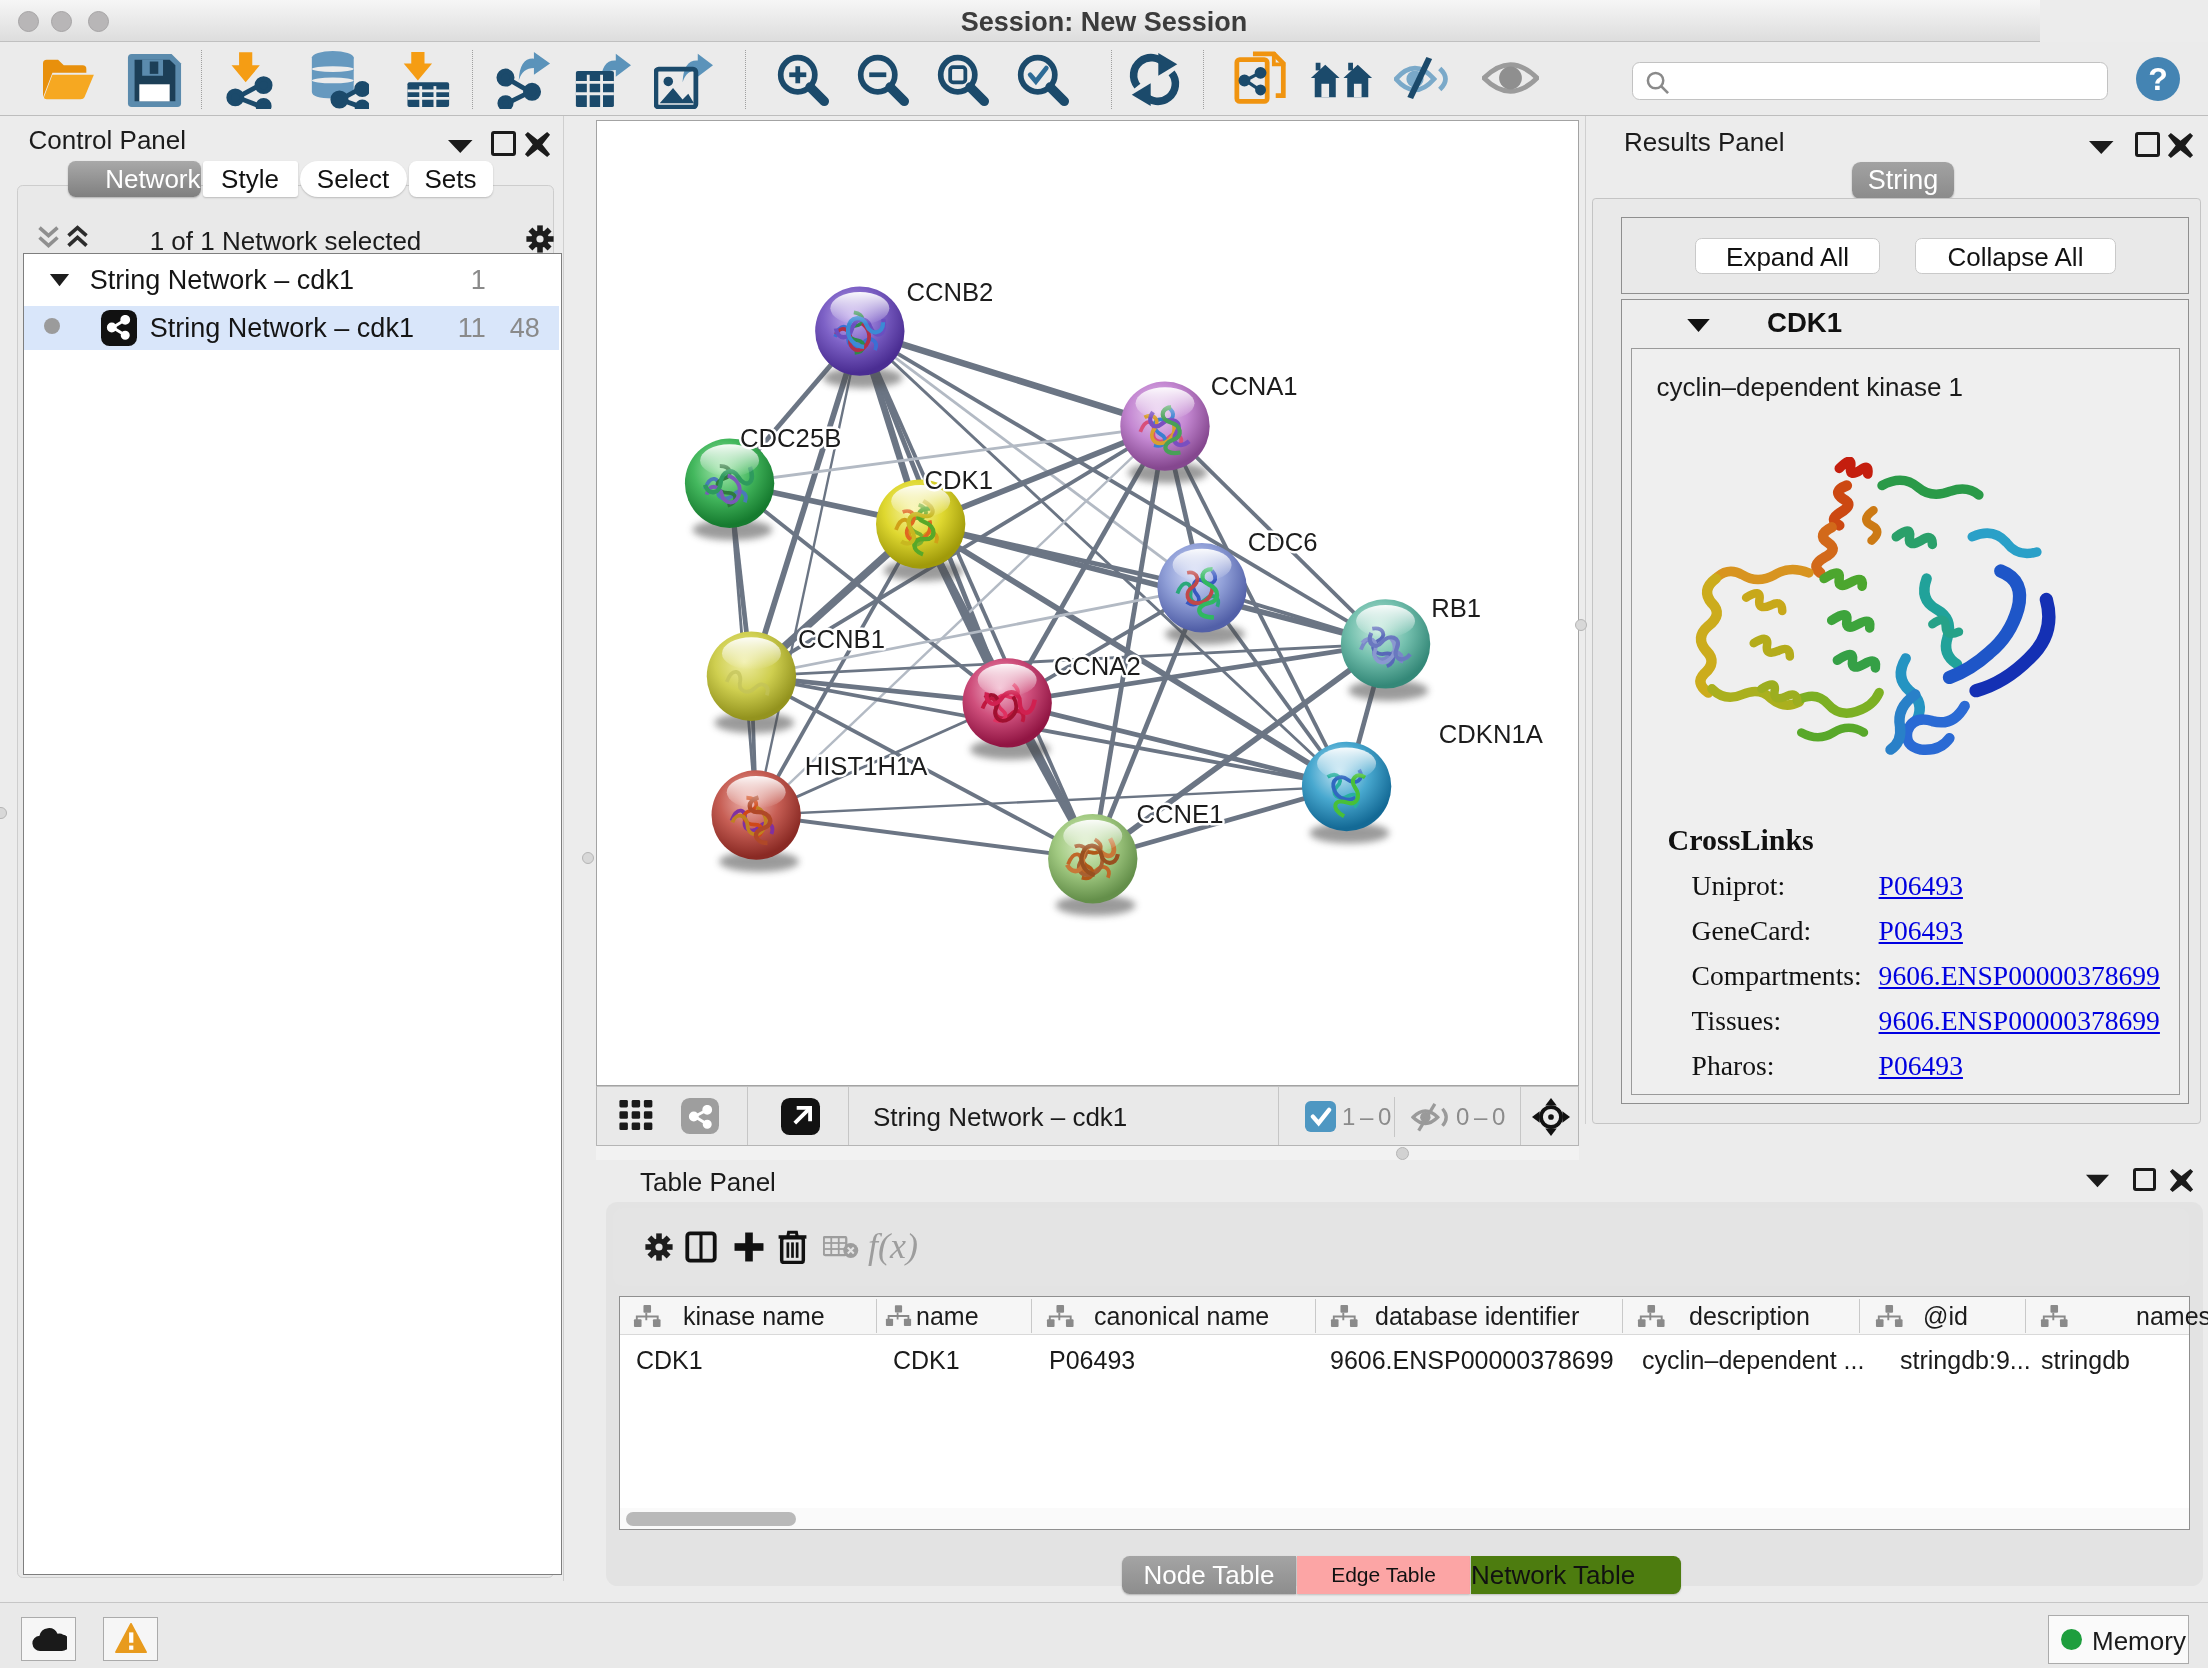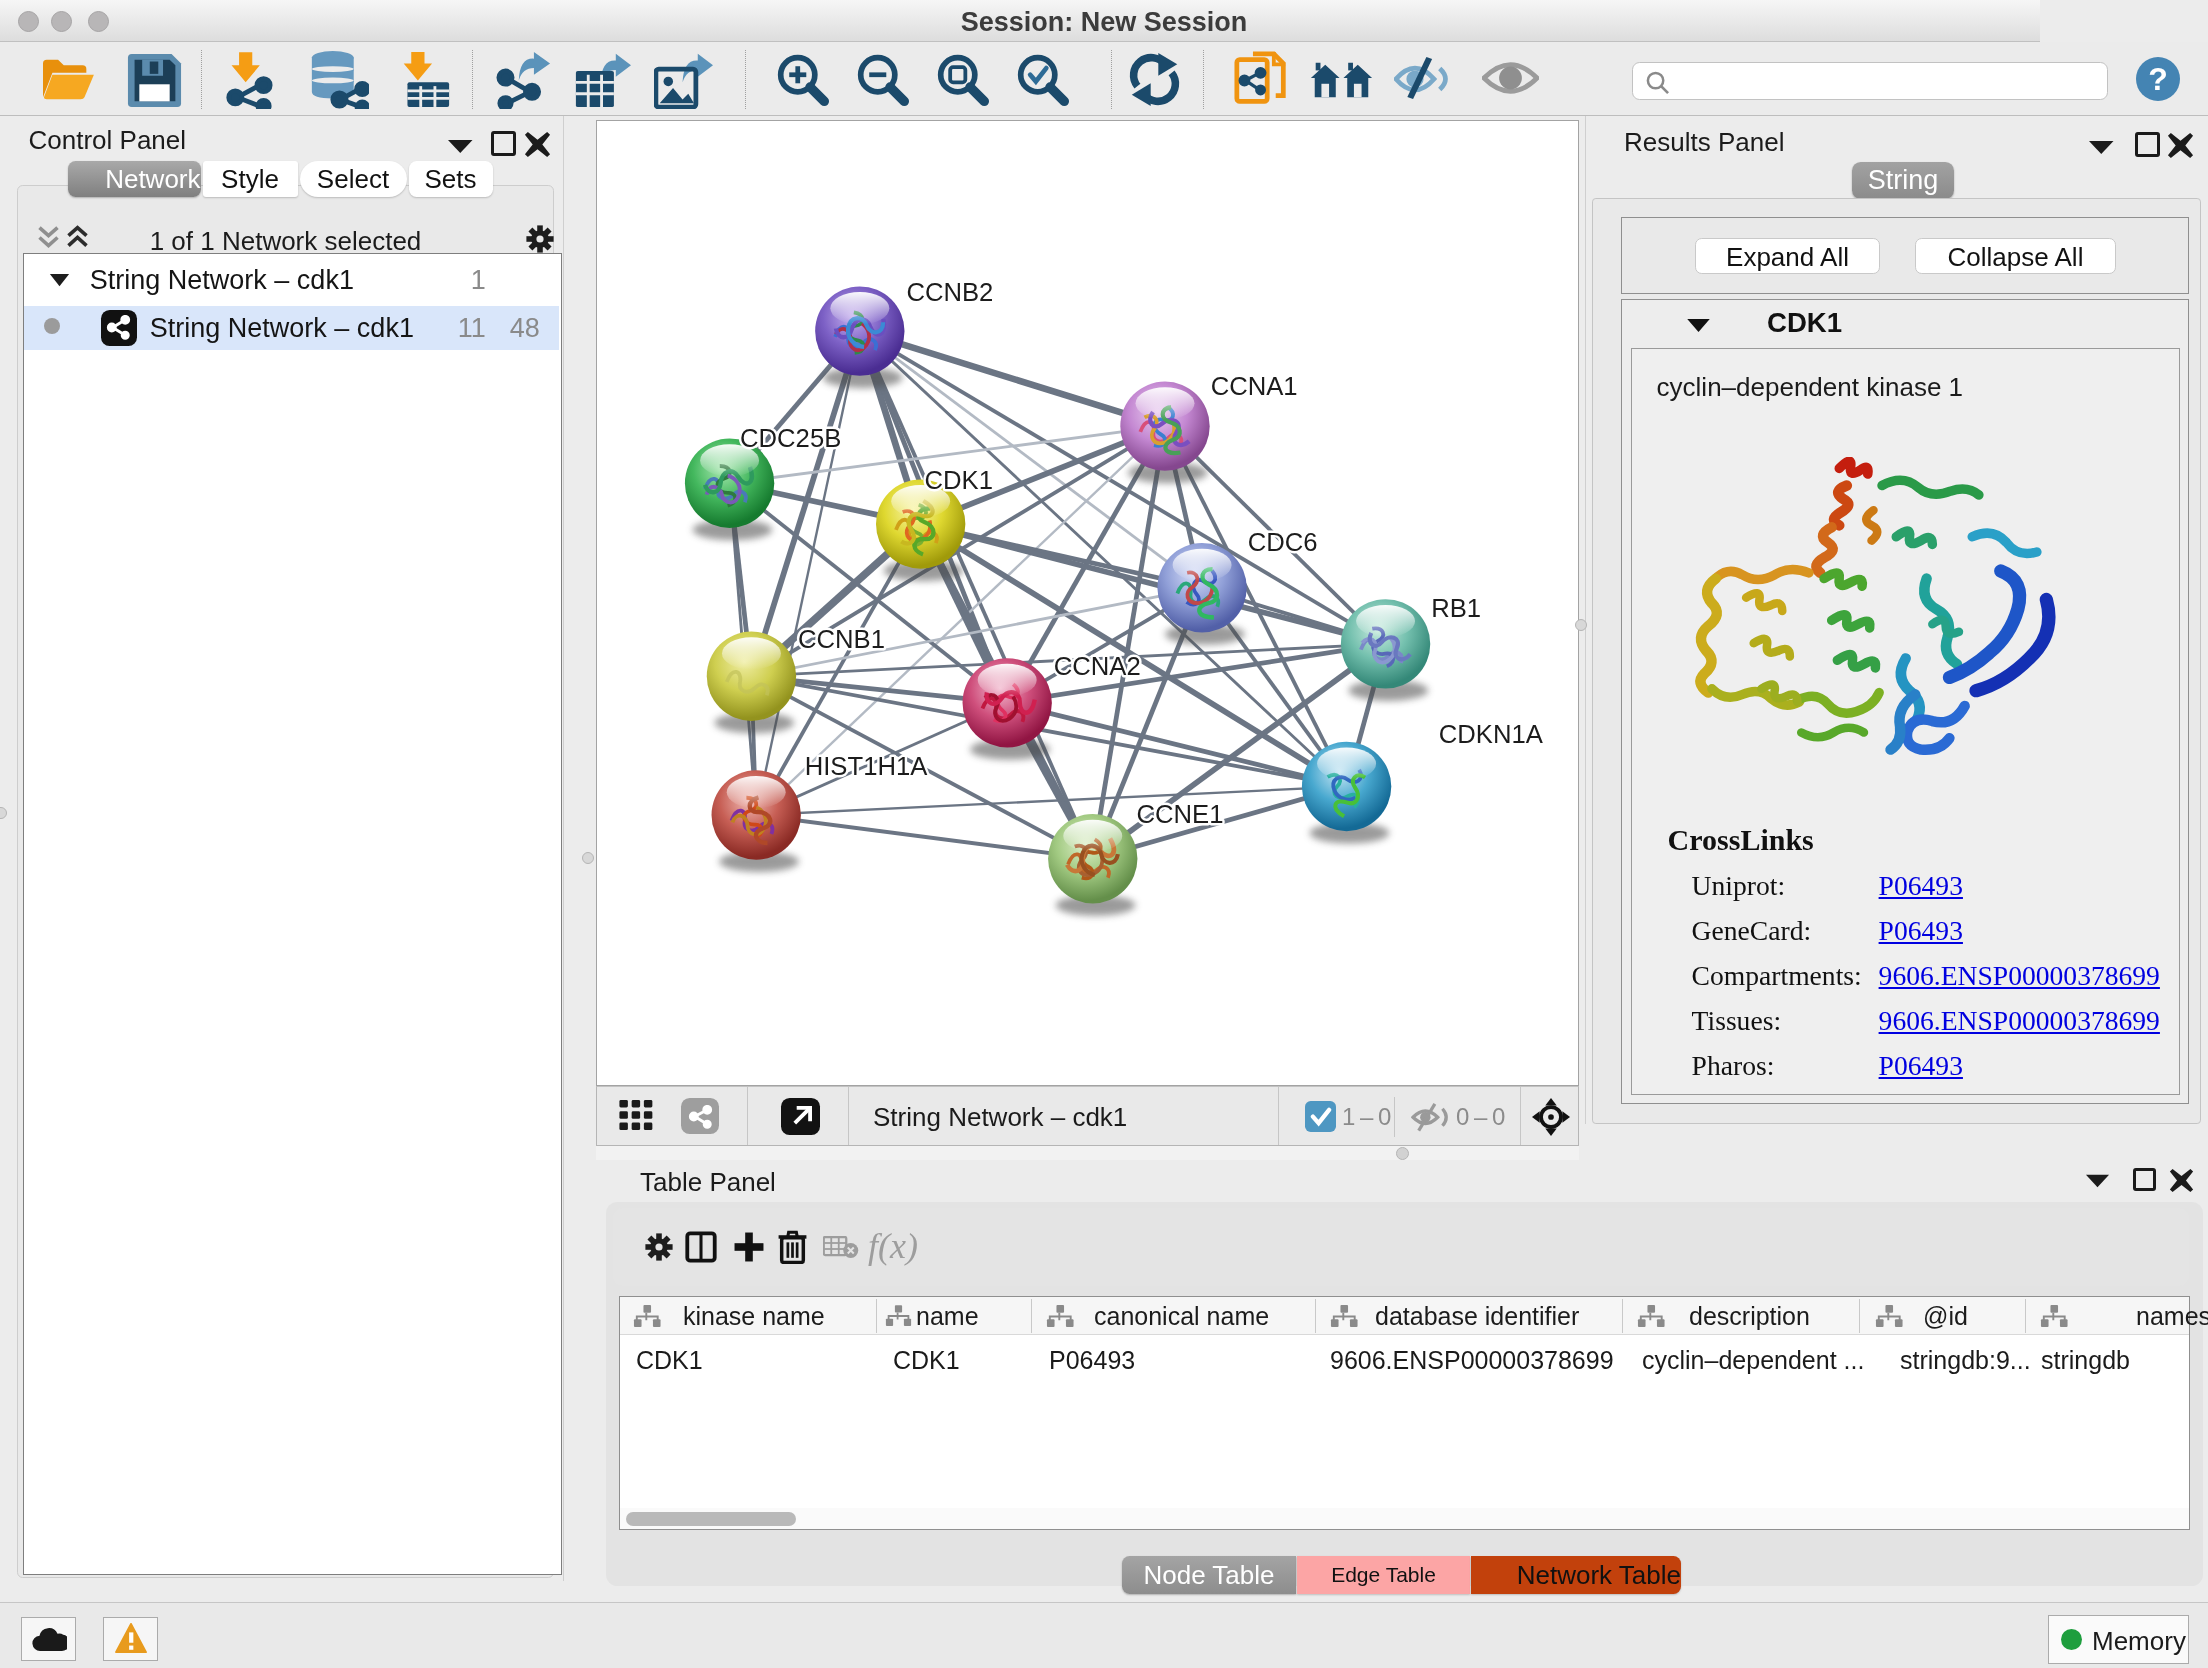--- a/index.html
+++ b/index.html
@@ -839,21 +839,21 @@
     <div class="abs" style="left:1022px;top:49px;font-size:25px;color:#1b1b1b;">cyclin–dependent ...</div>
     <div class="abs" style="left:1280px;top:49px;font-size:25px;color:#1b1b1b;">stringdb:9...</div>
     <div class="abs" style="left:1421px;top:49px;font-size:25px;color:#1b1b1b;">stringdb</div>
   </div>
 
   <div class="abs" style="left:55px;top:348px;width:1571px;height:22px;background:#fafafa;border:1.4px solid #8f8f8f;border-top:none;"></div>
   <div class="abs" style="left:62px;top:352px;width:170px;height:14.3px;background:#b9b9b9;border-radius:7.6px;"></div>
 
   <div class="abs" style="left:558px;top:396px;width:174px;height:38px;background:linear-gradient(#a4a4a4,#8d8d8d);border-radius:7.6px 0 0 7.6px;color:#fff;font-size:26px;text-align:center;line-height:38px;box-shadow:0 1px 1.9px rgba(0,0,0,.25);">Node Table</div>
   <div class="abs" style="left:733px;top:396px;width:173px;height:38px;background:#fca5a5;color:#111;font-size:21px;text-align:center;line-height:38px;box-shadow:0 1px 1.9px rgba(0,0,0,.2);">Edge Table</div>
-  <div class="abs" style="left:907px;top:396px;width:210px;height:38px;background:#c2410c;border-radius:0 7.6px 7.6px 0;color:#111;font-size:26px;text-align:right;line-height:38px;box-shadow:0 1px 1.9px rgba(0,0,0,.2);">Network Table</div>
+  <div class="abs" style="left:907px;top:396px;width:210px;height:38px;background:#4d7c0f;border-radius:0 7.6px 7.6px 0;color:#111;font-size:26px;text-align:left;line-height:38px;box-shadow:0 1px 1.9px rgba(0,0,0,.2);">Network Table</div>
 </div>
 
 <div class="abs" style="left:0;top:1602px;width:2208px;height:1px;background:#c6c6c6;"></div>
 <div class="abs" id="statusbar" style="left:0;top:1603px;width:2208px;height:66px;background:#e9e9e9;">
 
   <div class="abs" style="left:21px;top:14.3px;width:55px;height:44px;background:#f6f6f6;border:1.4px solid #ababab;">
     <svg style="margin:9.5px 8.6px" width="36" height="24" viewBox="0 0 38 25">
       <path d="M10 24 a8 8 0 0 1 -1 -16 a10 10 0 0 1 19 -2 a7 7 0 0 1 6 1 a7.5 7.5 0 0 1 -3 17 Z" fill="#1a1a1a"></path>
     </svg>
   </div>

